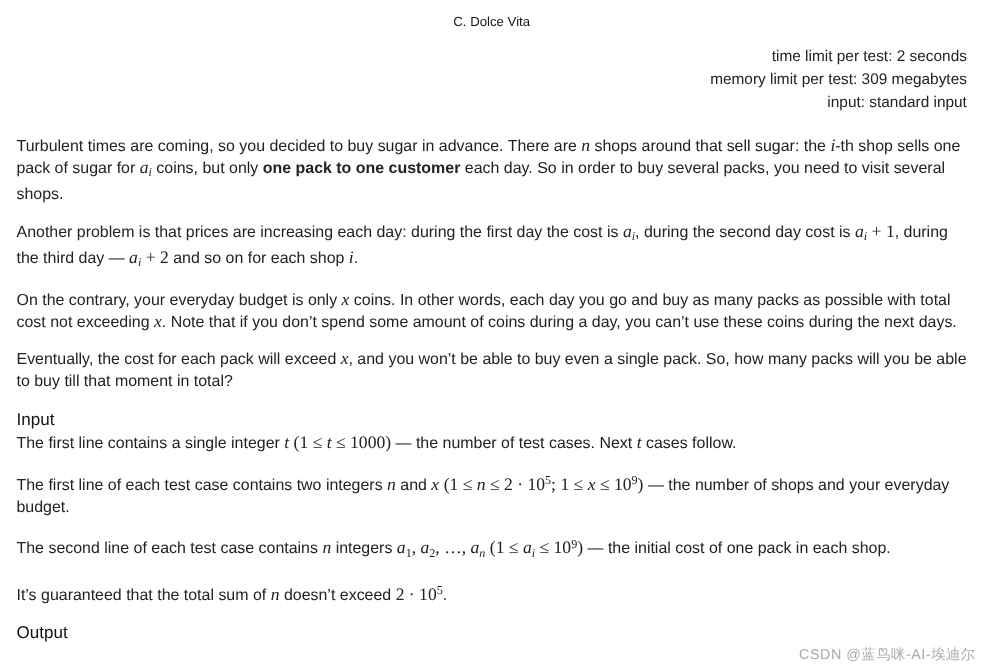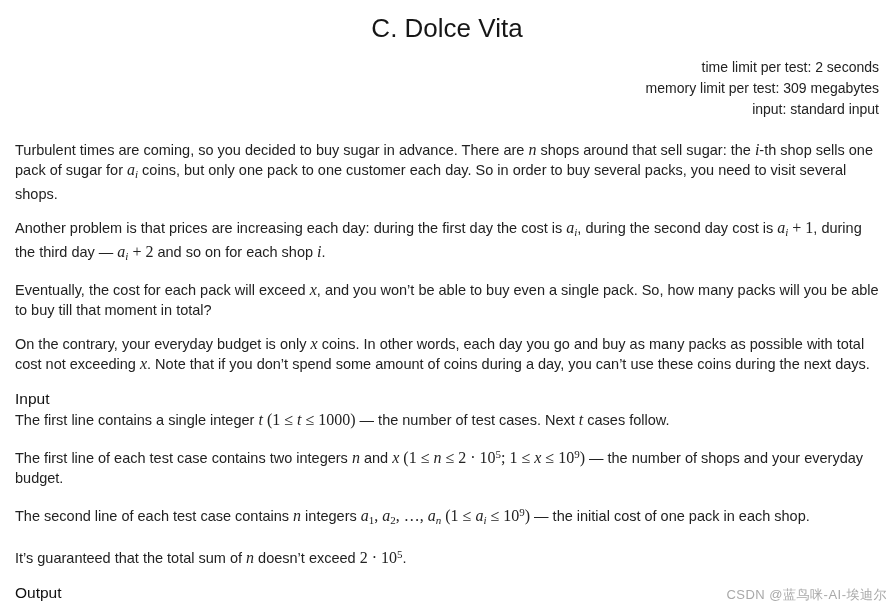--- a/index.html
+++ b/index.html
@@ -6,28 +6,28 @@
   html, body { margin: 0; padding: 0; }
   body {
     width: 896px; height: 611px;
     position: relative; overflow: hidden;
     background: #ffffff; color: #222222;
     font-family: "Liberation Sans", "DejaVu Sans", sans-serif;
     font-size: 14.5px;
   }
   .page { padding: 13px 17px 0 15px; }
   h1.title {
-    font-size: 26px; font-weight: 400; text-align: center;
+    font-size: 12px; font-weight: 400; text-align: center;
     margin: 0 0 13px 0; color: #161616;
   }
   .meta { text-align: right; font-size: 14px; line-height: 21px; margin: 0 0 20px 0; }
   p.para { margin: 14px 0; line-height: 20px; }
   .section-title { font-size: 15.5px; font-weight: 400; margin: 16px 0 0 0; color: #111111; }
   .section-body p.para:first-child { margin-top: 2px; }
-  b.bold { font-weight: 400; }
+  b.bold { font-weight: 700; }
   .math { font-family: "Liberation Serif", "DejaVu Serif", serif; font-size: 16px; }
   .mv { font-style: italic; }
   .mo { font-style: normal; }
   .msub { font-size: 11px; vertical-align: -3px; }
   .msup { font-size: 11px; vertical-align: 5px; }
   .watermark {
     position: absolute; right: 9px; bottom: 7px;
     font-size: 13px; color: #a9a9a9; letter-spacing: 0.5px;
     pointer-events: none;
   }
@@ -41,22 +41,22 @@
 
   <div class="meta">
     <div>time limit per test: 2 seconds</div>
     <div>memory limit per test: 309 megabytes</div>
     <div>input: standard input</div>
   </div>
 
   <div class="statement">
       <p class="para">Turbulent times are coming, so you decided to buy sugar in advance. There are <span><span class="math mv">n</span></span> shops around that sell sugar: the <span><span class="math mv">i</span></span>-th shop sells one pack of sugar for <span><span class="math mv">a</span><span class="math msub mv">i</span></span> coins, but only <b class="bold">one pack to one customer</b> each day. So in order to buy several packs, you need to visit several shops.</p>
       <p class="para">Another problem is that prices are increasing each day: during the first day the cost is <span><span class="math mv">a</span><span class="math msub mv">i</span></span>, during the second day cost is <span><span class="math mv">a</span><span class="math msub mv">i</span><span class="math mo"> + 1</span></span>, during the third day — <span><span class="math mv">a</span><span class="math msub mv">i</span><span class="math mo"> + 2</span></span> and so on for each shop <span><span class="math mv">i</span></span>.</p>
+      <p class="para">On the contrary, your everyday budget is only <span><span class="math mv">x</span></span> coins. In other words, each day you go and buy as many packs as possible with total cost not exceeding <span><span class="math mv">x</span></span>. Note that if you don’t spend some amount of coins during a day, you can’t use these coins during the next days.</p>
       <p class="para">Eventually, the cost for each pack will exceed <span><span class="math mv">x</span></span>, and you won’t be able to buy even a single pack. So, how many packs will you be able to buy till that moment in total?</p>
-      <p class="para">On the contrary, your everyday budget is only <span><span class="math mv">x</span></span> coins. In other words, each day you go and buy as many packs as possible with total cost not exceeding <span><span class="math mv">x</span></span>. Note that if you don’t spend some amount of coins during a day, you can’t use these coins during the next days.</p>
     </div>
 
   <section>
     <h2 class="section-title">Input</h2>
     <div class="section-body">
         <p class="para">The first line contains a single integer <span><span class="math mv">t</span></span> <span><span class="math mo">(1 ≤ </span><span class="math mv">t</span><span class="math mo"> ≤ 1000)</span></span> — the number of test cases. Next <span><span class="math mv">t</span></span> cases follow.</p>
         <p class="para">The first line of each test case contains two integers <span><span class="math mv">n</span></span> and <span><span class="math mv">x</span></span> <span><span class="math mo">(1 ≤ </span><span class="math mv">n</span><span class="math mo"> ≤ 2 · 10</span><span class="math msup mo">5</span><span class="math mo">; 1 ≤ </span><span class="math mv">x</span><span class="math mo"> ≤ 10</span><span class="math msup mo">9</span><span class="math mo">)</span></span> — the number of shops and your everyday budget.</p>
         <p class="para">The second line of each test case contains <span><span class="math mv">n</span></span> integers <span><span class="math mv">a</span><span class="math msub mo">1</span><span class="math mo">, </span><span class="math mv">a</span><span class="math msub mo">2</span><span class="math mo">, …, </span><span class="math mv">a</span><span class="math msub mv">n</span></span> <span><span class="math mo">(1 ≤ </span><span class="math mv">a</span><span class="math msub mv">i</span><span class="math mo"> ≤ 10</span><span class="math msup mo">9</span><span class="math mo">)</span></span> — the initial cost of one pack in each shop.</p>
         <p class="para">It’s guaranteed that the total sum of <span><span class="math mv">n</span></span> doesn’t exceed <span><span class="math mo">2 · 10</span><span class="math msup mo">5</span></span>.</p>
       </div>

